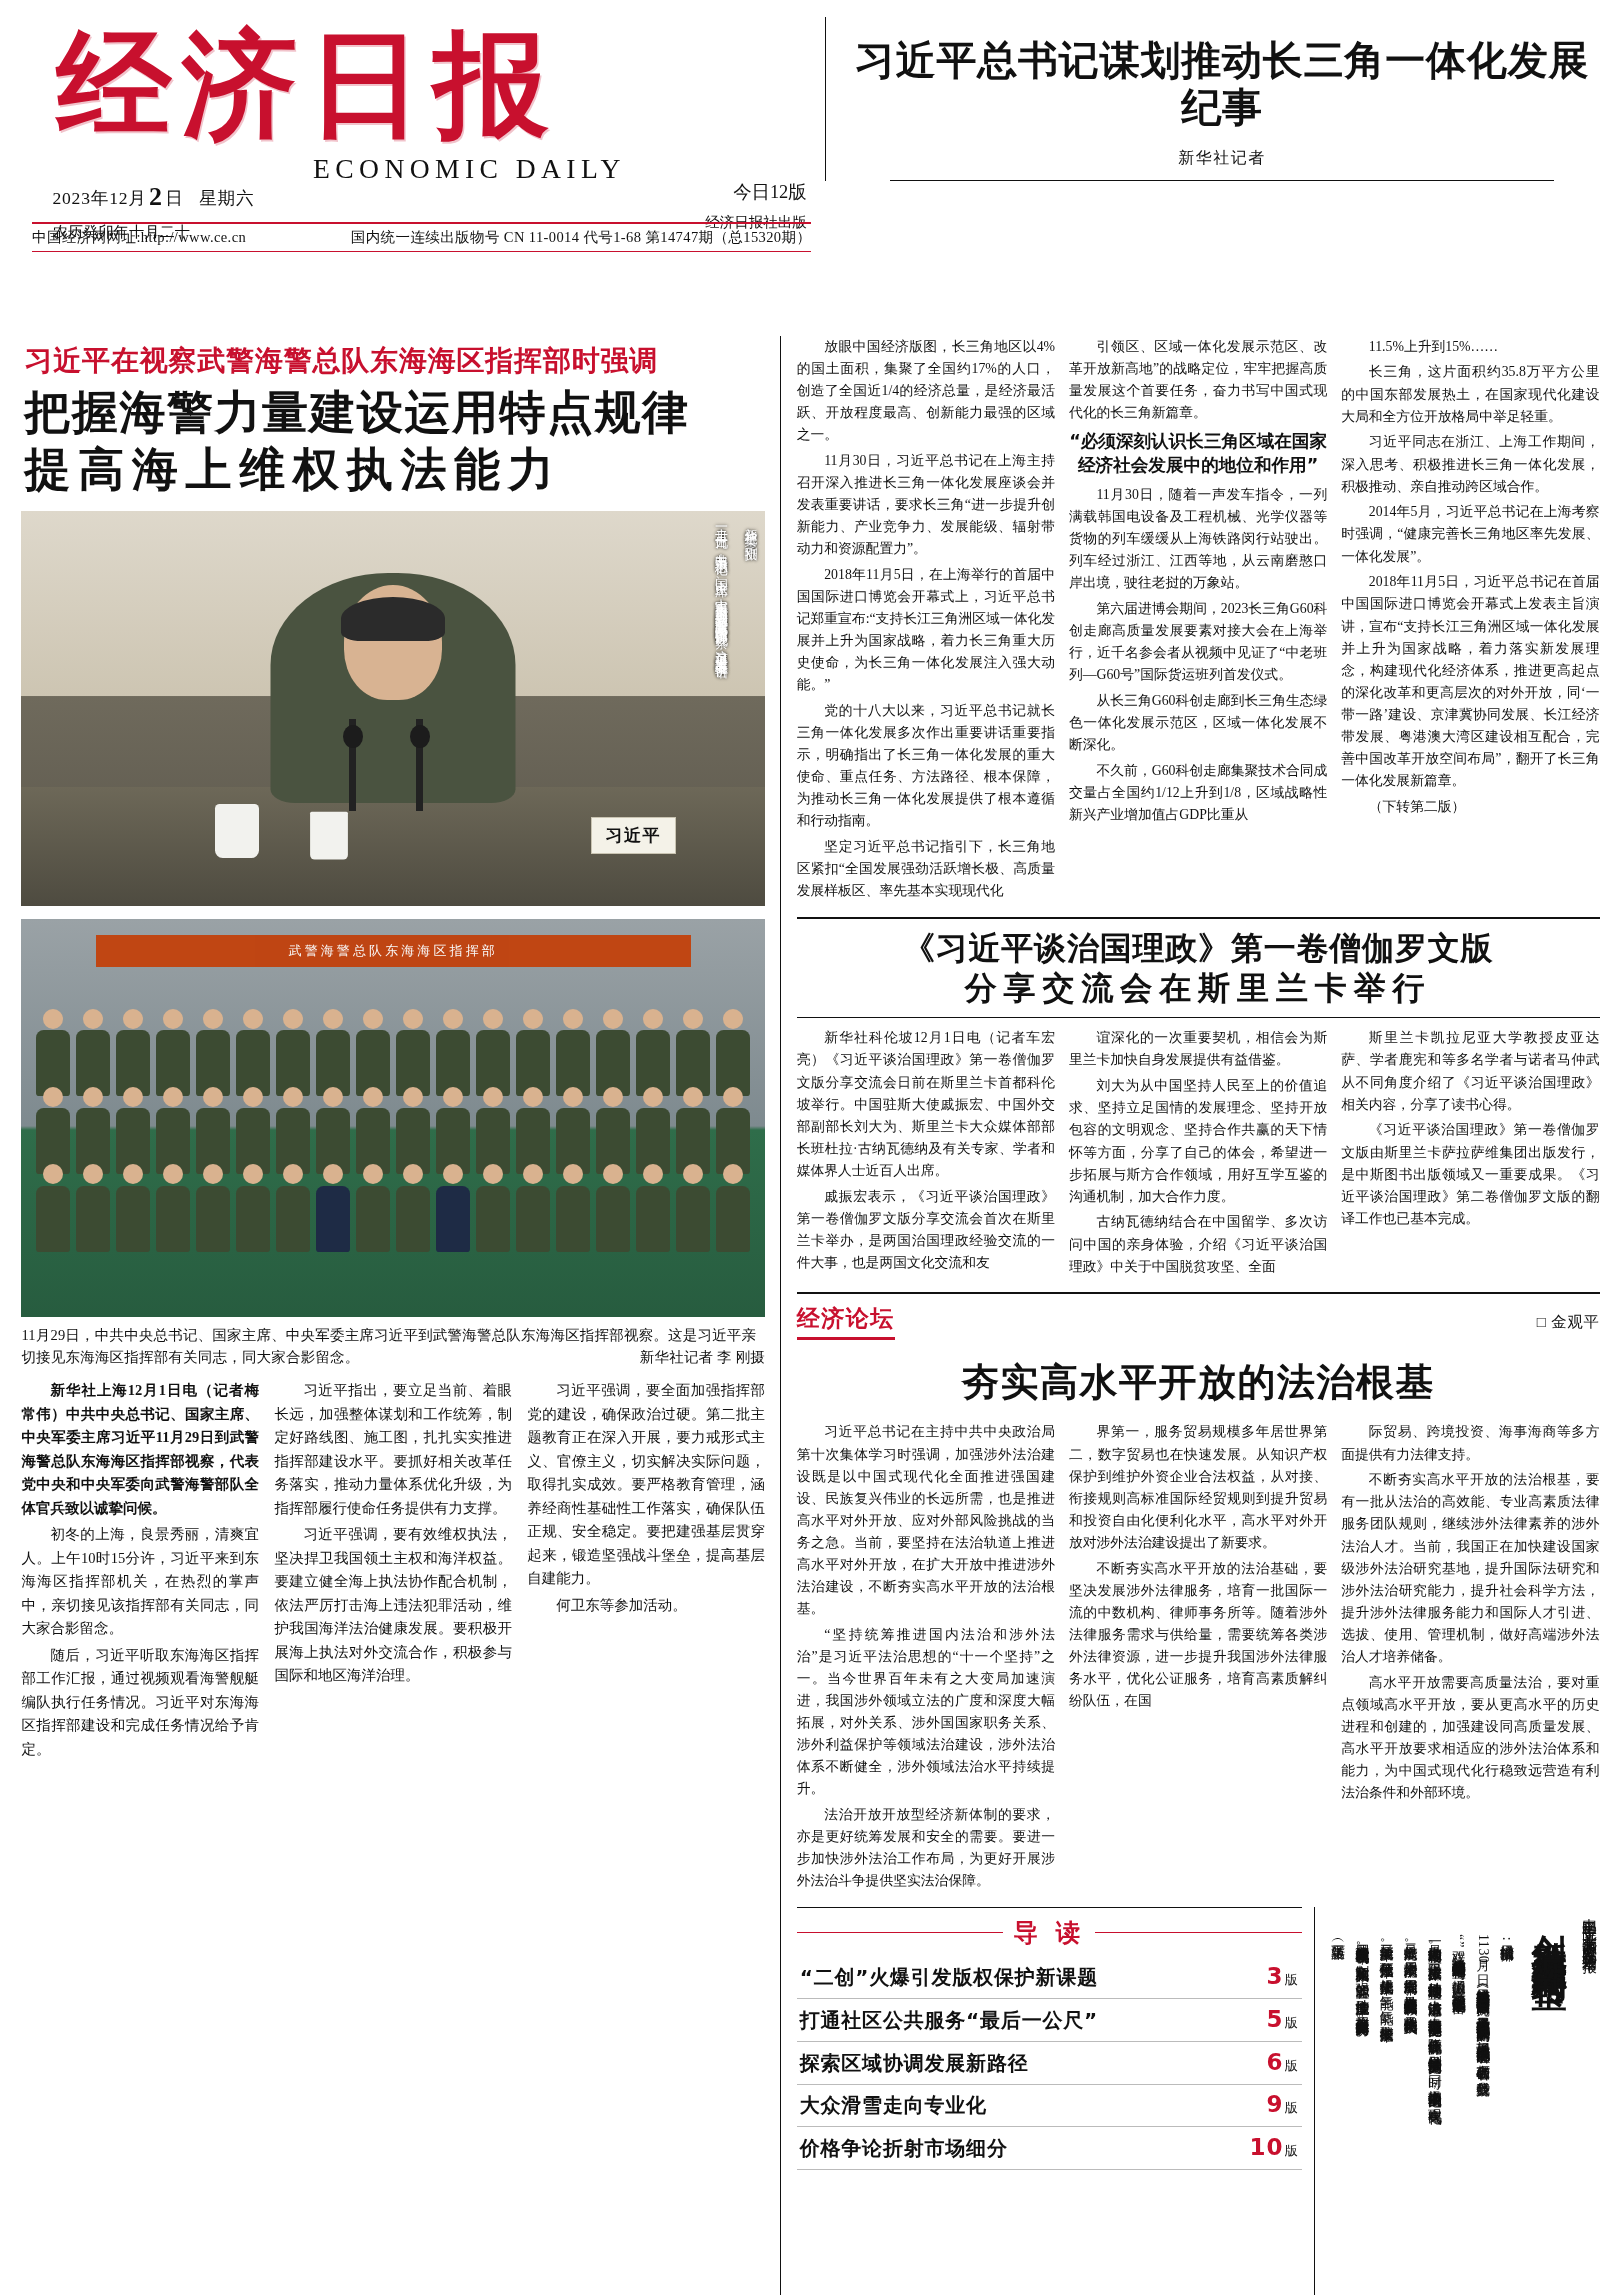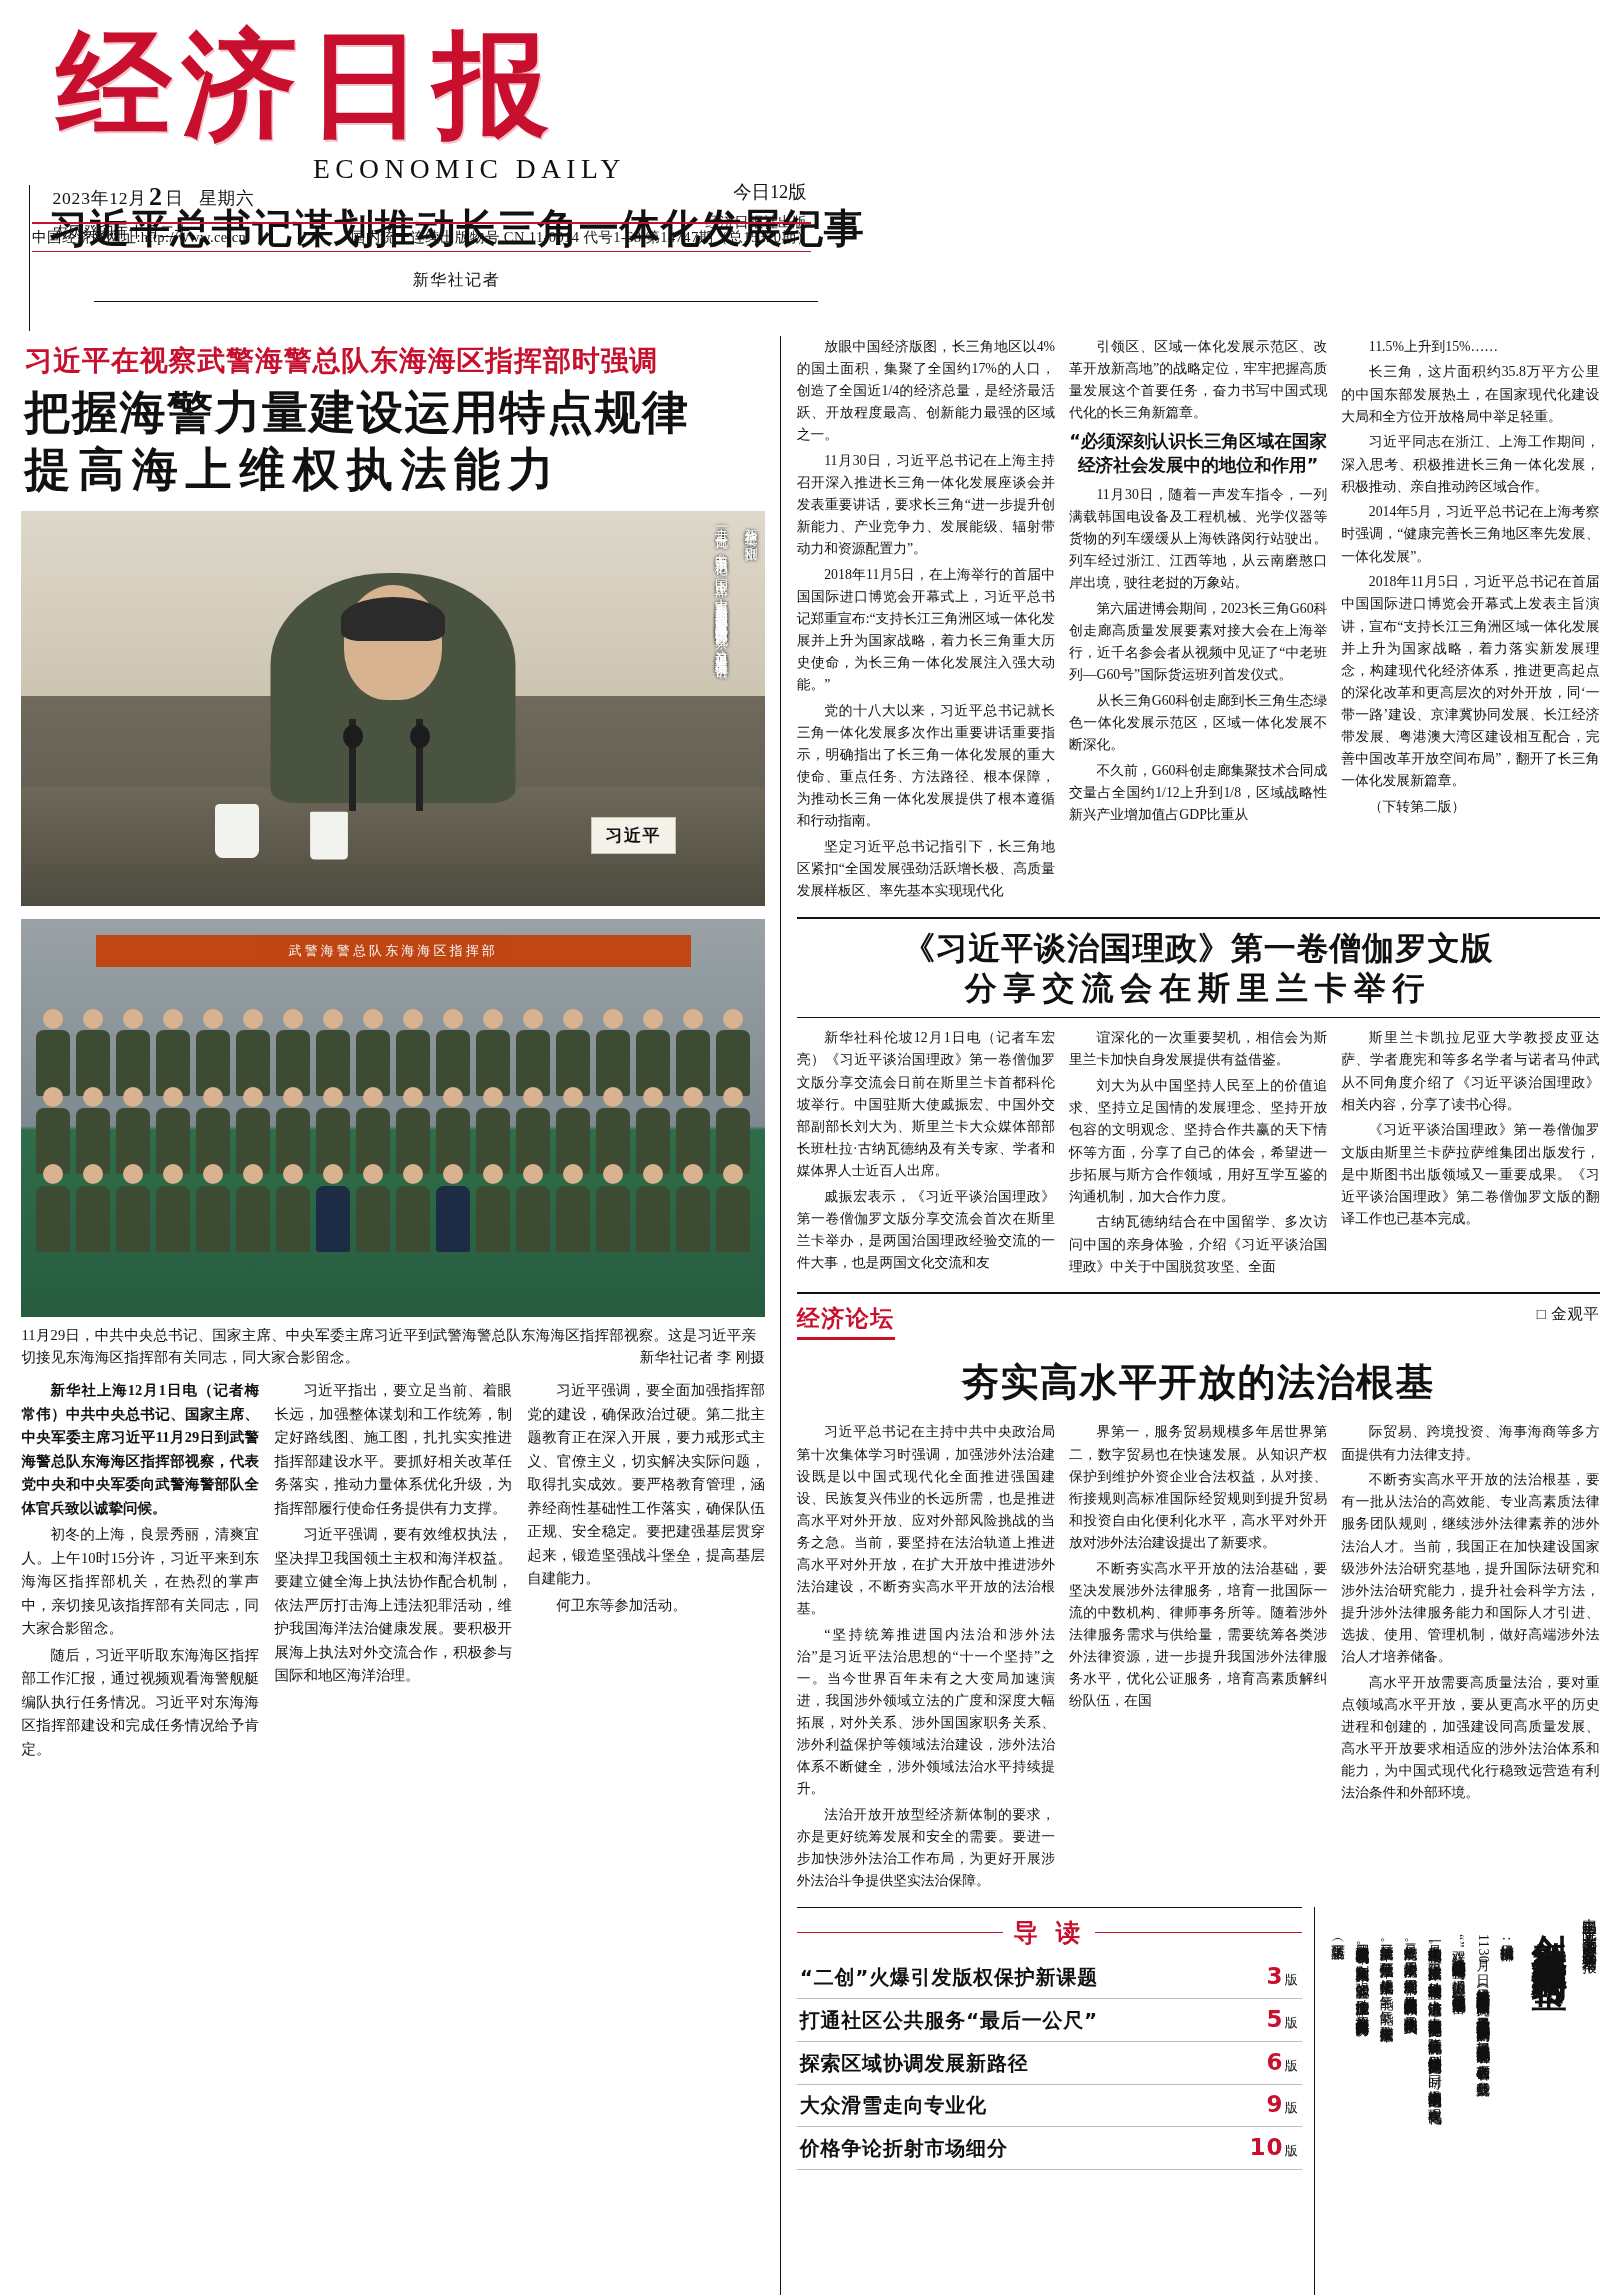--- a/index.html
+++ b/index.html
@@ -19,21 +19,21 @@
     width: 1621px;
     height: 2295px;
     position: relative;
     box-sizing: border-box;
     padding: 17px 21.4px;
   }
 
   
   .masthead {
     display: flex;
-    flex-direction: column;
+    flex-direction: row;
     align-items: flex-start;
     height: 314px;
   }
   .masthead-left {
     width: 796px;
     position: relative;
   }
   .logo-cn {
     font-family: "DejaVu Serif", serif;
     font-weight: bold;
@@ -259,21 +259,21 @@
     font-weight: bold;
     font-size: 23px;
     color: #c8102e;
     border-bottom: 3.1px solid #c8102e;
     padding-bottom: 2.3px;
     letter-spacing: 1.5px;
   }
   .forum-author {
     float: right;
     font-size: 15.3px;
-    margin-top: 1px;
+    margin-top: 9px;
     letter-spacing: 0.8px;
   }
   .art3-title {
     font-family: "DejaVu Sans", sans-serif;
     font-weight: bold;
     font-size: 38px;
     text-align: center;
     letter-spacing: 1.5px;
     margin: 17px 0 13.8px 0;
   }

